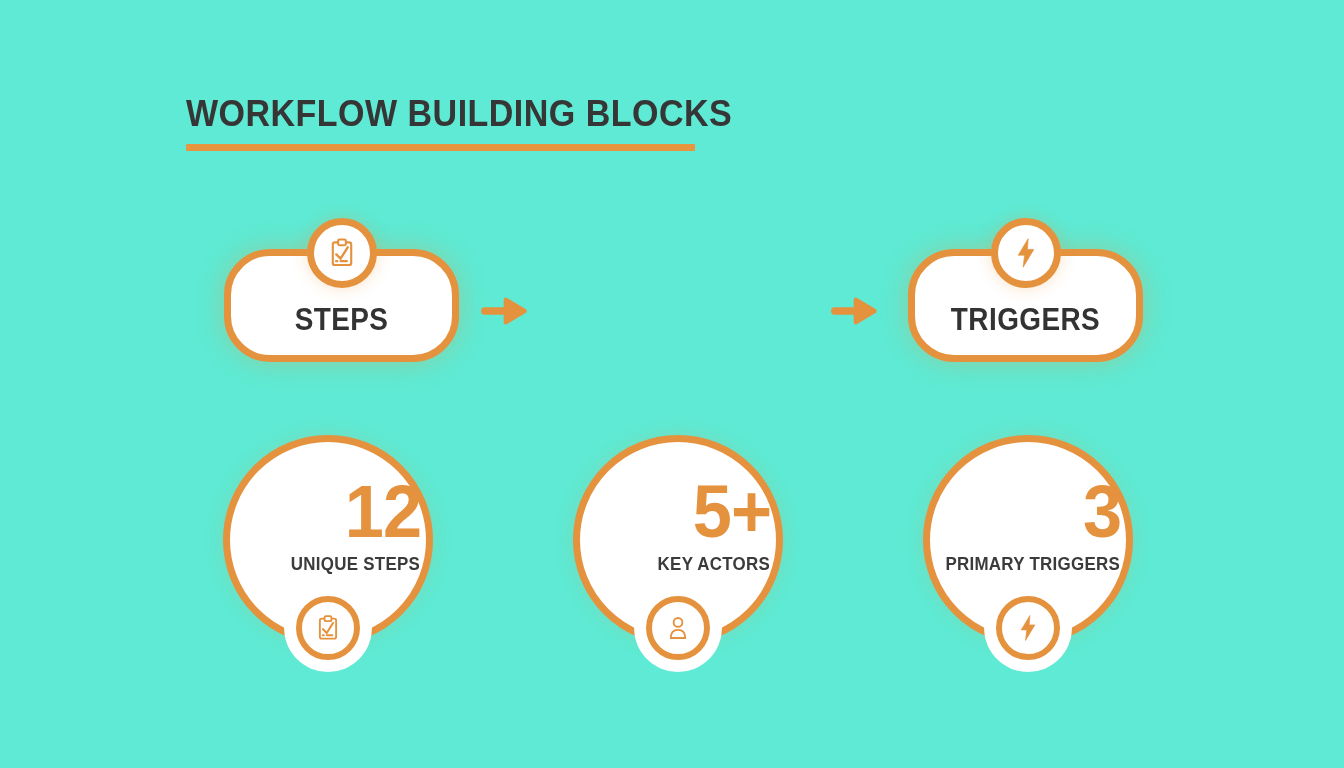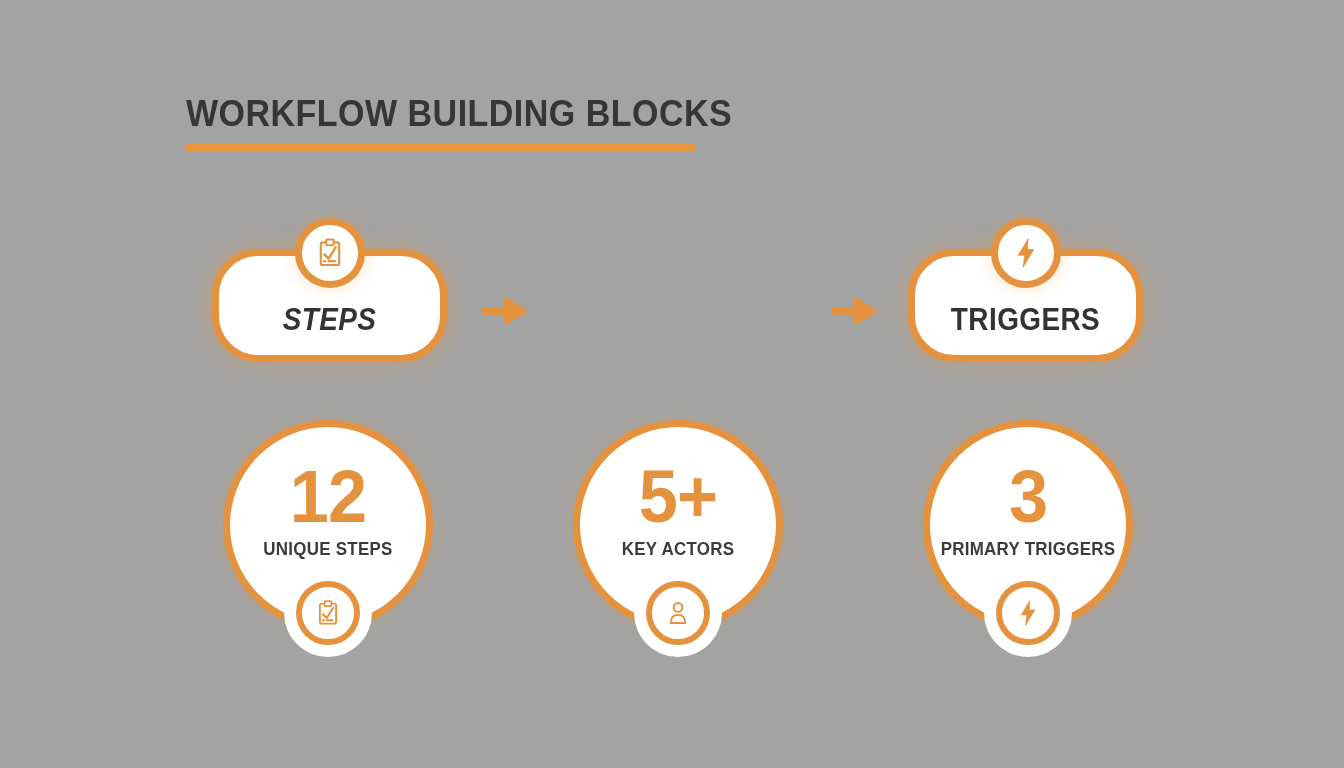--- a/index.html
+++ b/index.html
@@ -1,17 +1,17 @@
 <!DOCTYPE html>
 <html><head>
 <meta charset="utf-8">
 <style>
   html,body{margin:0;padding:0;background:#fff;}
   .canvas{
-    position:relative;width:1344px;height:768px;background:#a3a3a3;overflow:hidden;
+    position:relative;width:1344px;height:768px;background:#5eead4;overflow:hidden;
     font-family:"Liberation Sans",sans-serif;
   }
   
   .title{
     position:absolute;left:186px;top:93px;
     font-size:37px;font-weight:bold;color:#363636;
     letter-spacing:.5px;white-space:nowrap;
     transform:scaleX(.92);transform-origin:left center;
   }
   .title-underline{
@@ -33,41 +33,41 @@
     position:absolute;left:50%;top:-38px;transform:translateX(-50%);
     width:56px;height:56px;border:7px solid #E5923E;border-radius:50%;
     background:#fff;display:flex;align-items:center;justify-content:center;
     box-shadow:0 0 16px rgba(238,156,66,.30);
   }
   .block-circle svg{width:34px;height:34px;}
   
   .arrow{position:absolute;top:294px;width:48px;height:34px;}
   
   .stat{
-    position:absolute;top:420px;width:196px;height:196px;
+    position:absolute;top:435px;width:196px;height:196px;
     border:7px solid #E5923E;border-radius:50%;background:#fff;
-    text-align:center;box-shadow:0 0 18px rgba(238,156,66,.18);
+    text-align:right;box-shadow:0 0 18px rgba(238,156,66,.18);
   }
   .stat-value{
     margin-top:33px;font-size:74px;line-height:74px;font-weight:bold;color:#E5923E;
     letter-spacing:-1px;transform:scaleX(.95);
   }
   .stat-label{
     margin-top:5px;font-size:18px;font-weight:bold;color:#3B3B3B;letter-spacing:.3px;
     transform:scaleX(.94);
   }
   .stat-circle{
     position:absolute;left:50%;top:154px;transform:translateX(-50%);
     width:52px;height:52px;border:6px solid #E5923E;border-radius:50%;
     background:#fff;display:flex;align-items:center;justify-content:center;
     box-shadow:0 0 0 12px #FFFFFF;
   }
   .stat-circle svg{width:30px;height:30px;}
   
-  .col1.block{left:212px;font-style:italic;} .col2.block{left:562px;} .col3.block{left:908px;}
+  .col1.block{left:224px;} .col2.block{left:562px;} .col3.block{left:908px;}
   .arrow.a1{left:481px;} .arrow.a2{left:831px;}
   .col1.stat{left:223px;} .col2.stat{left:573px;} .col3.stat{left:923px;}
 </style>
 </head>
 <body>
 
 <svg width="0" height="0" style="position:absolute" aria-hidden="true">
   <defs>
     <g id="ic-clipboard">
       <rect x="11" y="9" width="26" height="32" rx="3" fill="none" stroke="#E5923E" stroke-width="3"></rect>

